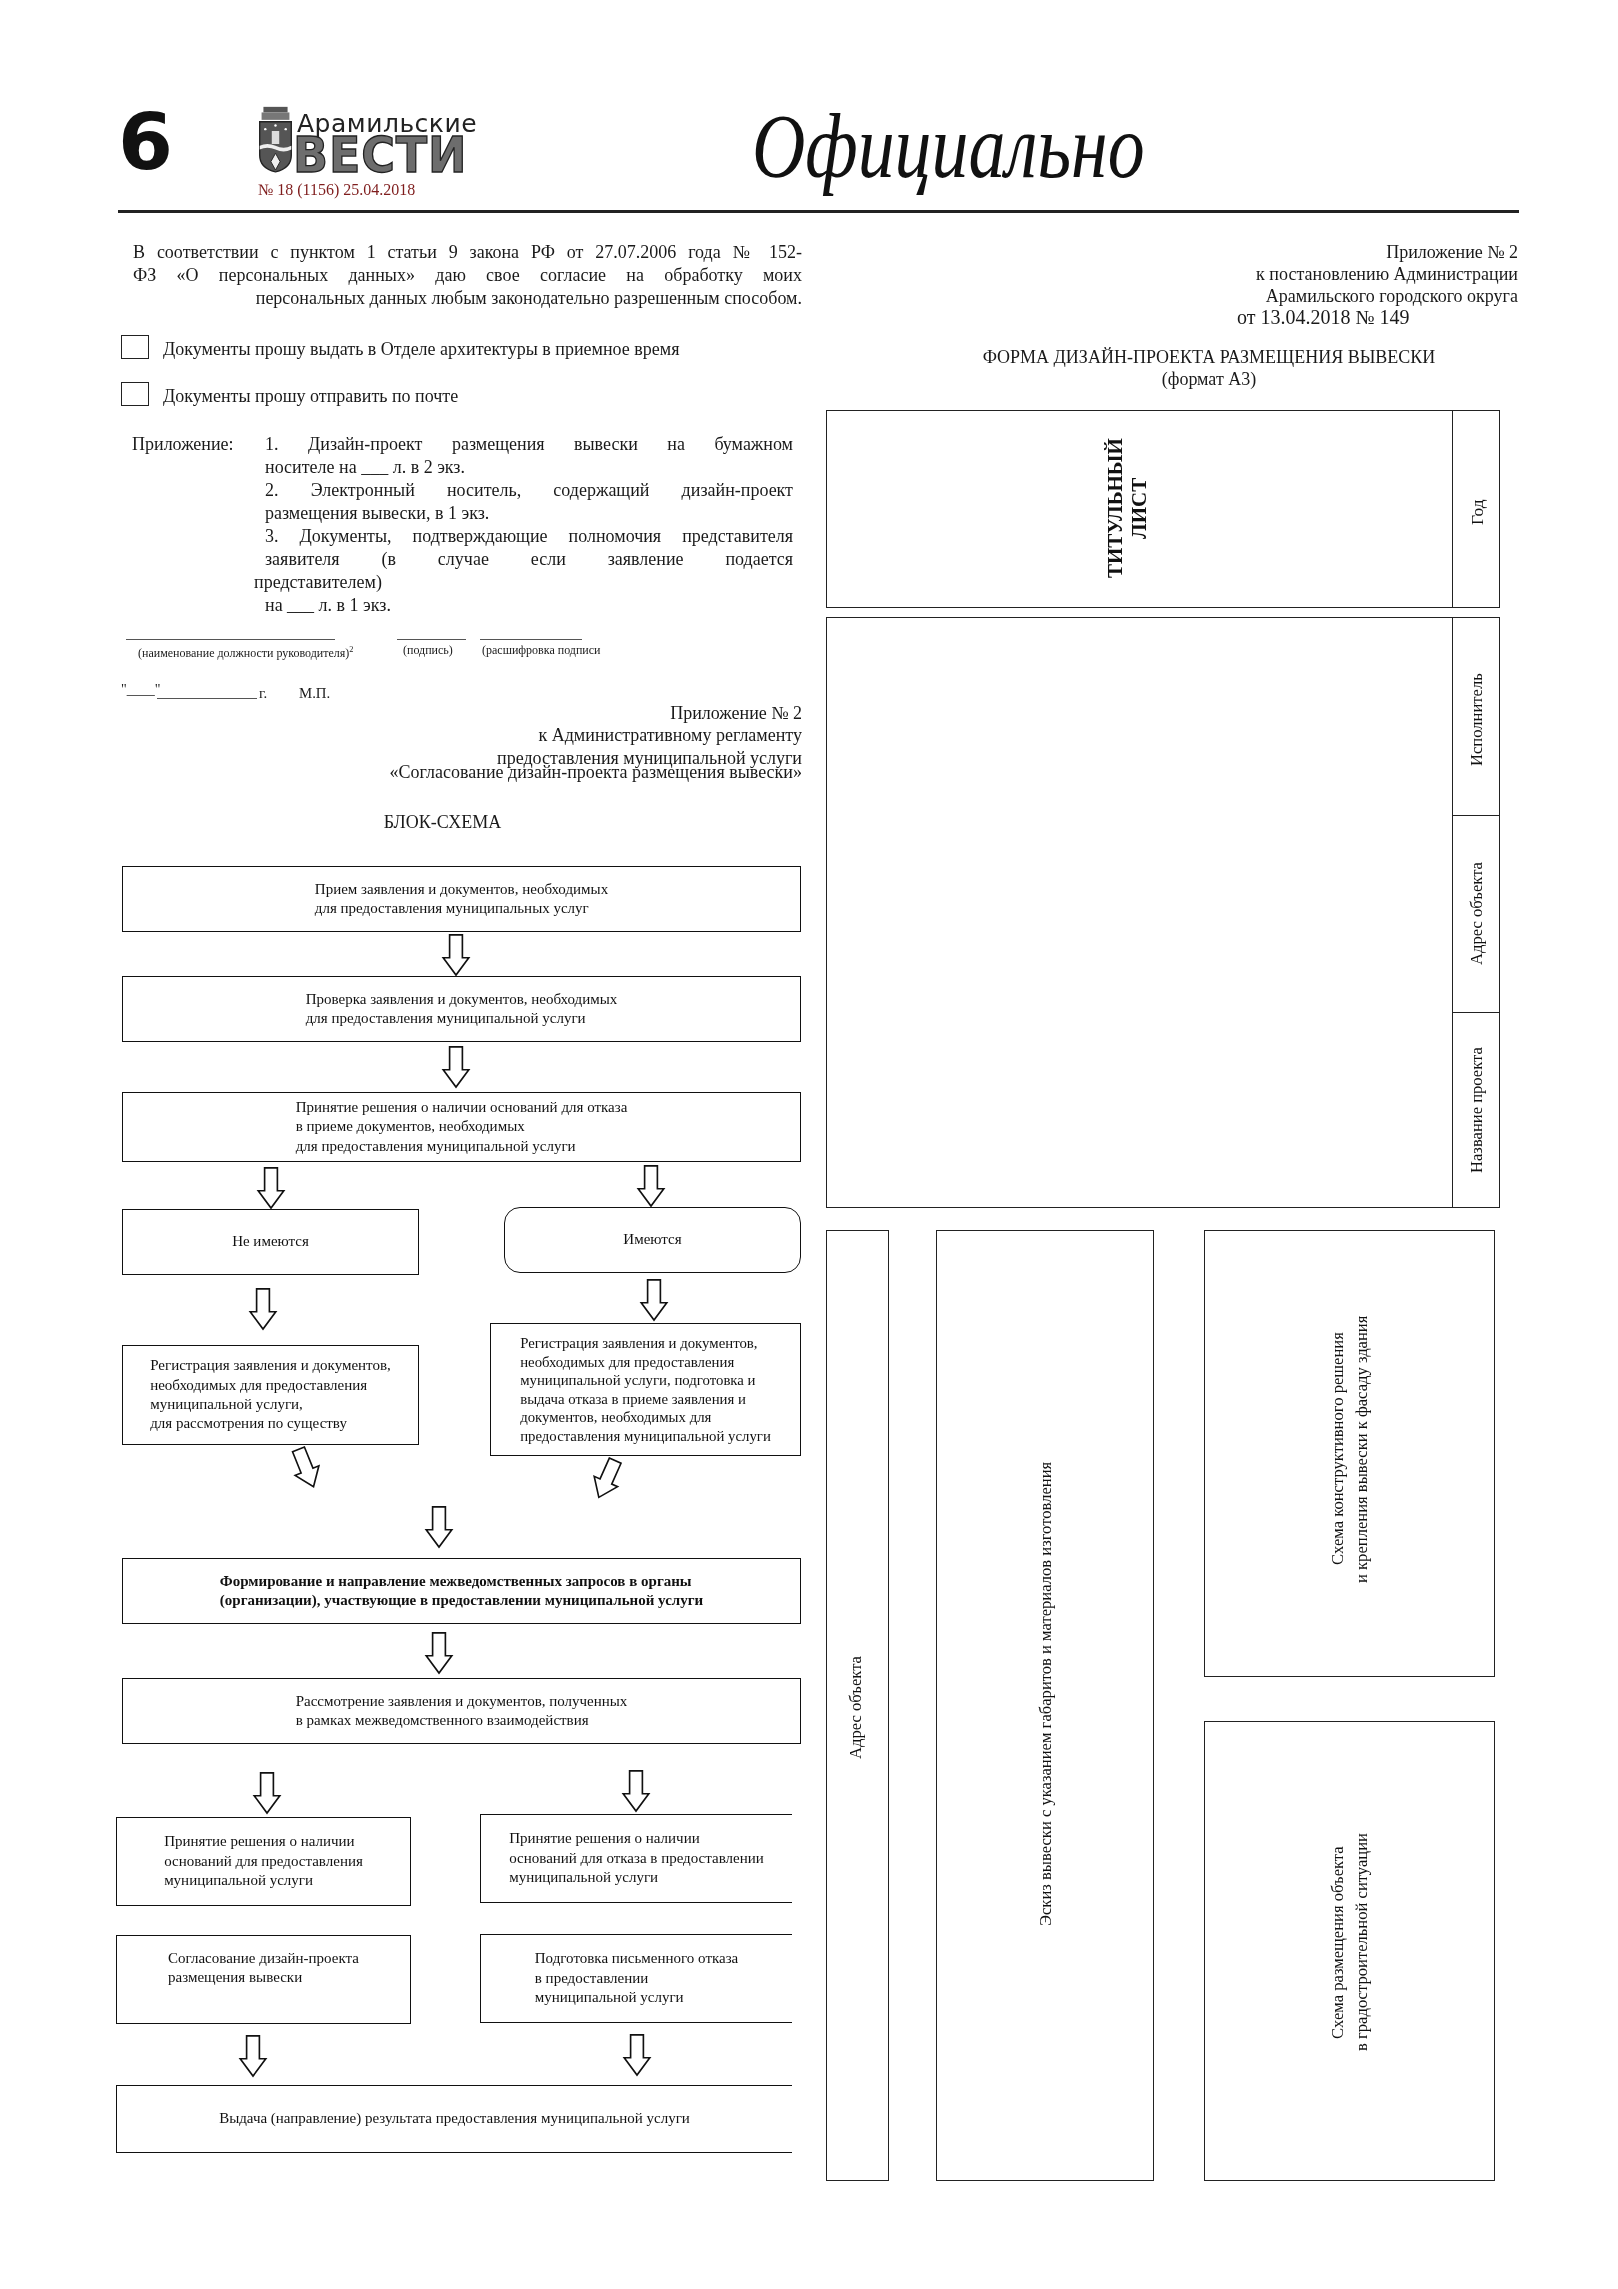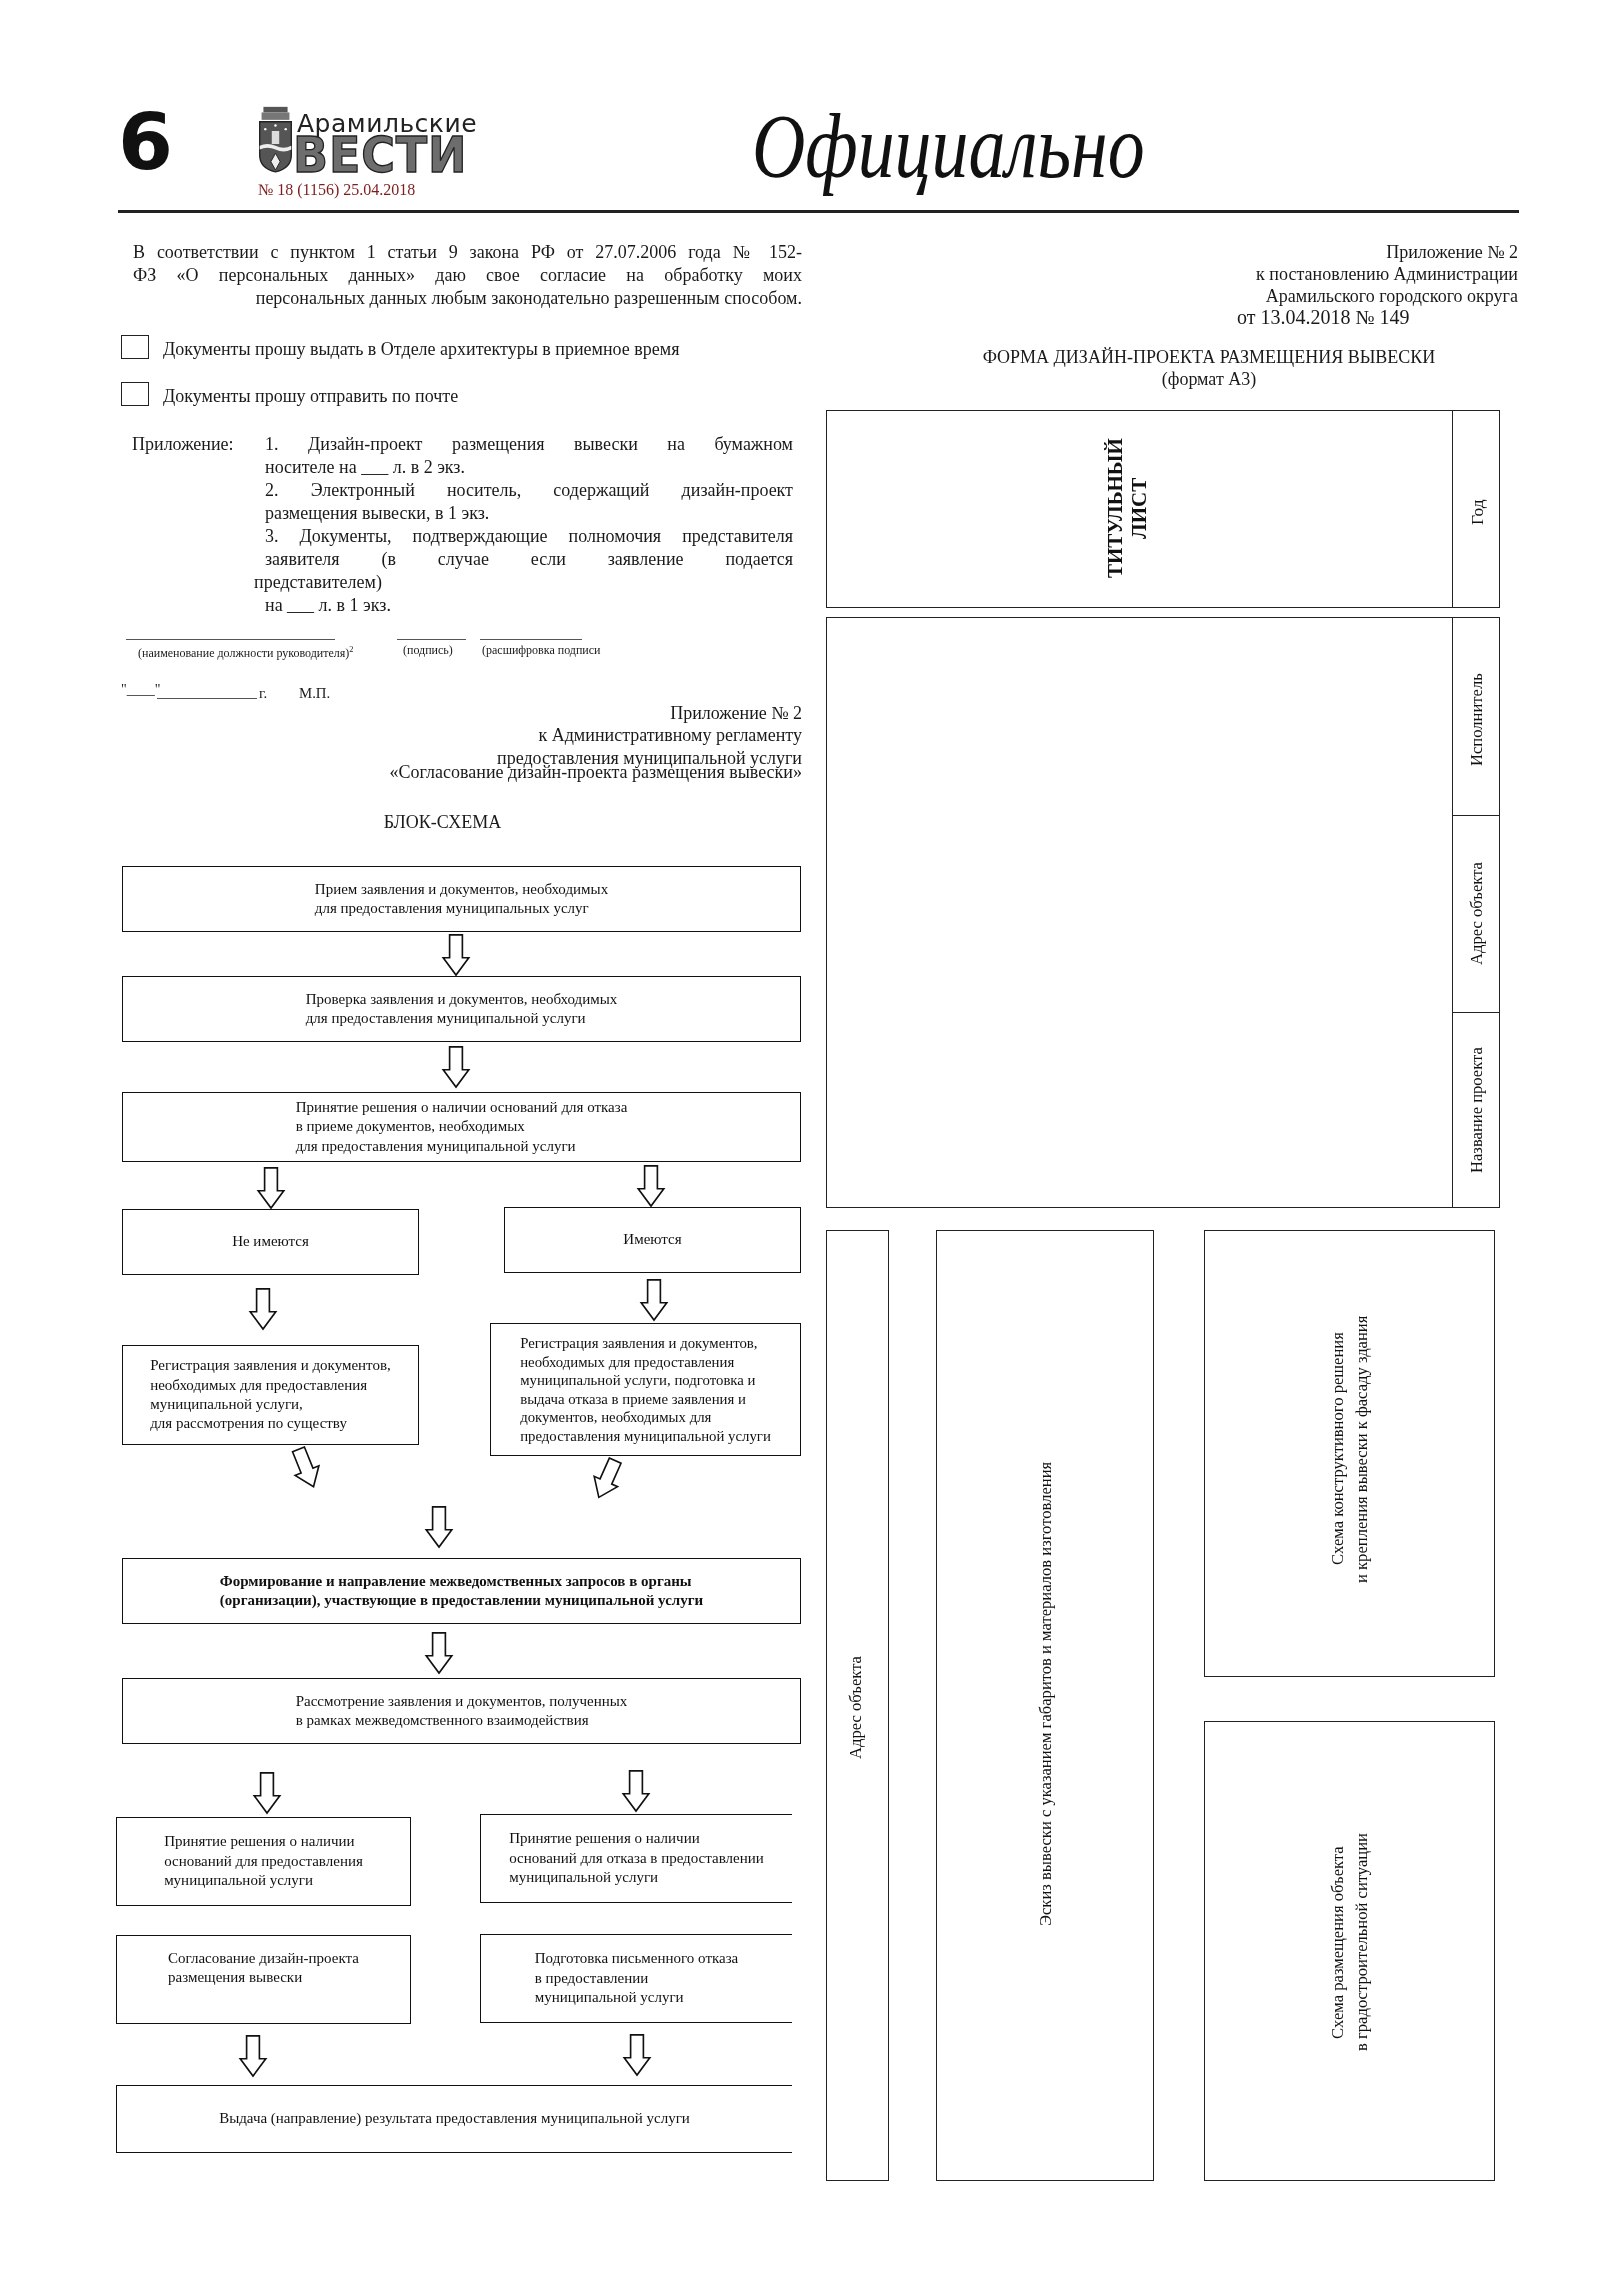--- a/index.html
+++ b/index.html
@@ -111,21 +111,21 @@
 для предоставления муниципальной услуги</div>
 
 <div class="arrow" style="left:257px; top:1167px;"><svg viewBox="0 0 30 46">
       <path d="M8 1 H22 V26 H29 L15 45 L1 26 H8 Z" fill="#fff" stroke="#111" stroke-width="1.8"></path>
     </svg></div>
 <div class="arrow" style="left:637px; top:1165px;"><svg viewBox="0 0 30 46">
       <path d="M8 1 H22 V26 H29 L15 45 L1 26 H8 Z" fill="#fff" stroke="#111" stroke-width="1.8"></path>
     </svg></div>
 
 <div class="box" style="left:122px; top:1209px; width:297px; height:66px;">Не имеются</div>
-<div class="box" style="left:504px; top:1207px; width:297px; height:66px;">Имеются</div>
+<div class="box" style="left:504px; top:1207px; width:297px; height:66px;border-radius:16px;">Имеются</div>
 
 <div class="arrow" style="left:249px; top:1288px;"><svg viewBox="0 0 30 46">
       <path d="M8 1 H22 V26 H29 L15 45 L1 26 H8 Z" fill="#fff" stroke="#111" stroke-width="1.8"></path>
     </svg></div>
 <div class="arrow" style="left:640px; top:1279px;"><svg viewBox="0 0 30 46">
       <path d="M8 1 H22 V26 H29 L15 45 L1 26 H8 Z" fill="#fff" stroke="#111" stroke-width="1.8"></path>
     </svg></div>
 
 <div class="box" style="left:122px; top:1345px; width:297px; height:100px;">Регистрация заявления и документов,
 необходимых для предоставления

